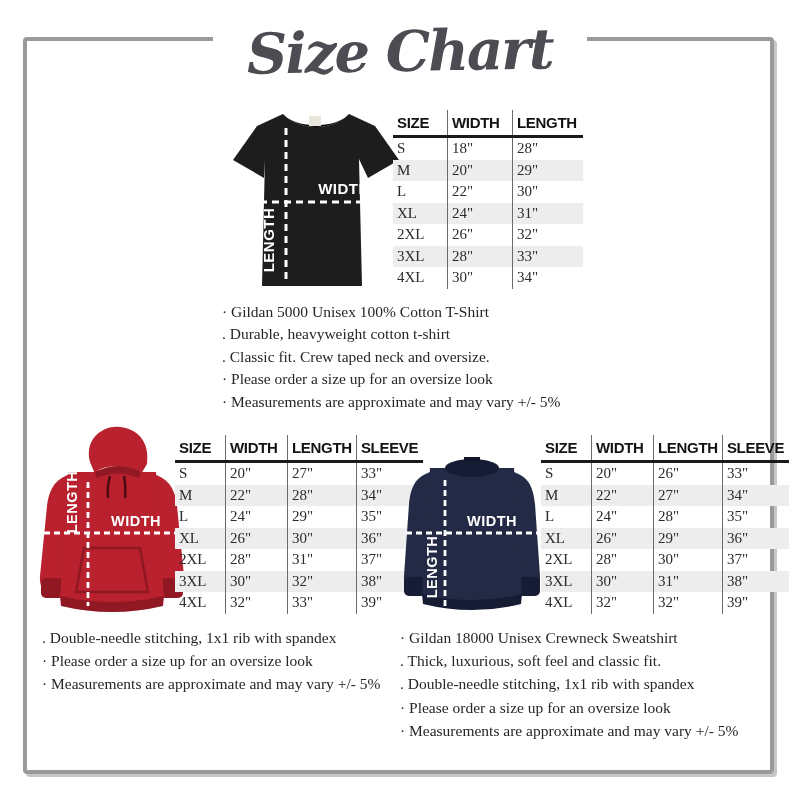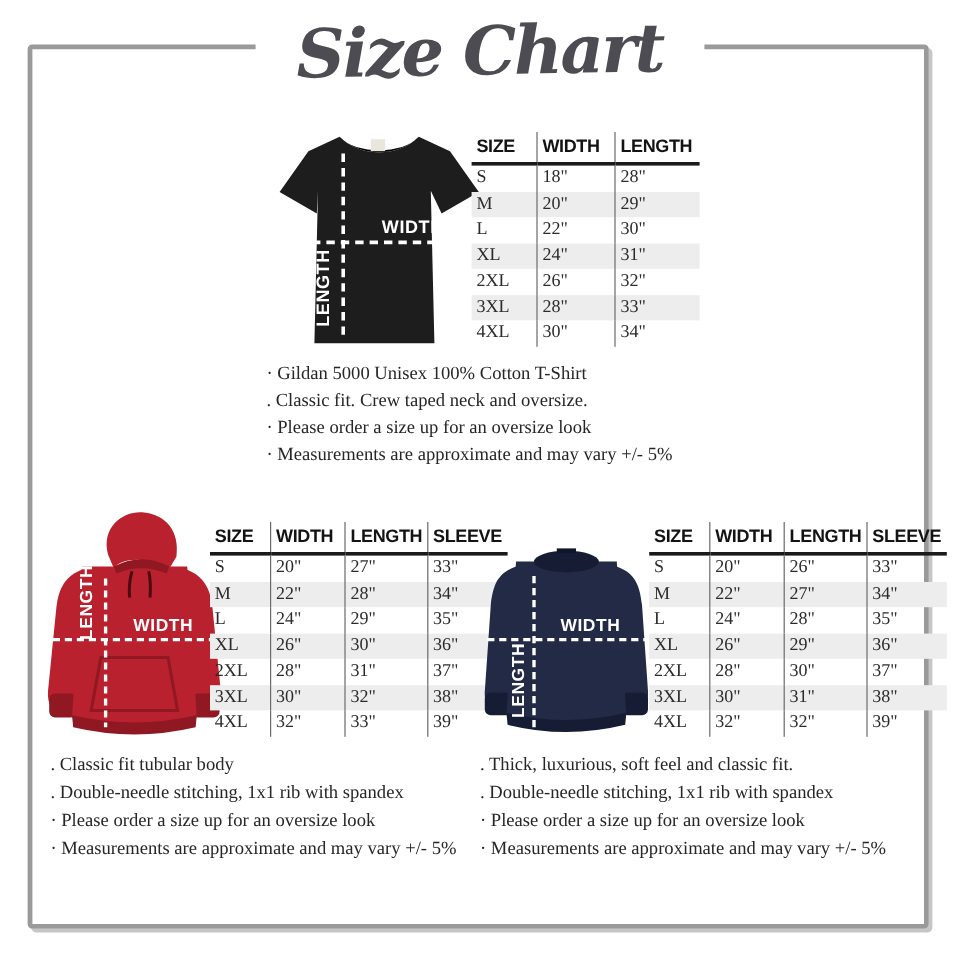--- a/index.html
+++ b/index.html
@@ -3,21 +3,21 @@
 <meta charset="utf-8">
 <style>
   html,body{margin:0;padding:0;background:#fff;}
   #stage{position:relative;width:800px;height:800px;background:#ffffff;overflow:hidden;
          font-family:"Liberation Sans",sans-serif;}
   
   .frame{position:absolute;left:23px;top:37px;width:743px;height:729px;
          border:4px solid #9a9a9a;border-radius:4px;box-shadow:3px 3px 0 #c6c6c6;}
   
   .title-wrap{position:absolute;left:213px;top:10px;width:374px;height:82px;background:#fff;
-              z-index:2;display:flex;align-items:flex-start;justify-content:center;}
+              z-index:2;display:flex;align-items:center;justify-content:center;}
   .title{font-family:"DejaVu Serif",serif;font-style:italic;font-weight:700;
          font-size:56px;color:#4c4c52;letter-spacing:-2px;transform:rotate(-1deg);}
   
   .fig{position:absolute;}
   .fig-tee{left:232px;top:100px;width:168px;height:196px;}
   .fig-hoodie{left:34px;top:420px;width:156px;height:200px;}
   .fig-sweat{left:398px;top:430px;width:148px;height:190px;}
   .measure-label{font-family:"Liberation Sans",sans-serif;font-weight:700;fill:#ffffff;
                  letter-spacing:0.5px;}
   
@@ -105,20 +105,21 @@
         <tr>
           <td>4XL</td>
           <td>30"</td>
           <td>34"</td>
         </tr>
       </tbody>
     </table>
 
   <div class="bullets bullets-tee">
       <div>· Gildan 5000 Unisex 100% Cotton T-Shirt</div>
+      <div>. Durable, heavyweight cotton t-shirt</div>
       <div>. Classic fit. Crew taped neck and oversize.</div>
       <div>· Please order a size up for an oversize look</div>
       <div>· Measurements are approximate and may vary +/- 5%</div>
     </div>
 
   <svg class="fig fig-hoodie" viewBox="0 0 156 200">
 
     <path d="M36,54 C20,60 15,70 13,86 L6,156 Q5,172 18,175 L32,178 L40,100 Z" fill="#b8212d"></path>
     <path d="M120,54 C136,60 141,70 143,86 L150,156 Q151,172 138,175 L124,178 L116,100 Z" fill="#b8212d"></path>
     <rect x="7" y="158" width="23" height="20" rx="5" fill="#8f1823"></rect>
@@ -263,25 +264,25 @@
         <tr>
           <td>4XL</td>
           <td>32"</td>
           <td>32"</td>
           <td>39"</td>
         </tr>
       </tbody>
     </table>
 
   <div class="bullets bullets-hoodie">
-      <div>. Classic fit tubular body</div>
       <div>. Double-needle stitching, 1x1 rib with spandex</div>
       <div>· Please order a size up for an oversize look</div>
       <div>· Measurements are approximate and may vary +/- 5%</div>
     </div>
   <div class="bullets bullets-sweat">
+      <div>· Gildan 18000 Unisex Crewneck Sweatshirt</div>
       <div>. Thick, luxurious, soft feel and classic fit.</div>
       <div>. Double-needle stitching, 1x1 rib with spandex</div>
       <div>· Please order a size up for an oversize look</div>
       <div>· Measurements are approximate and may vary +/- 5%</div>
     </div>
 
 </div>
 
 </body></html>

